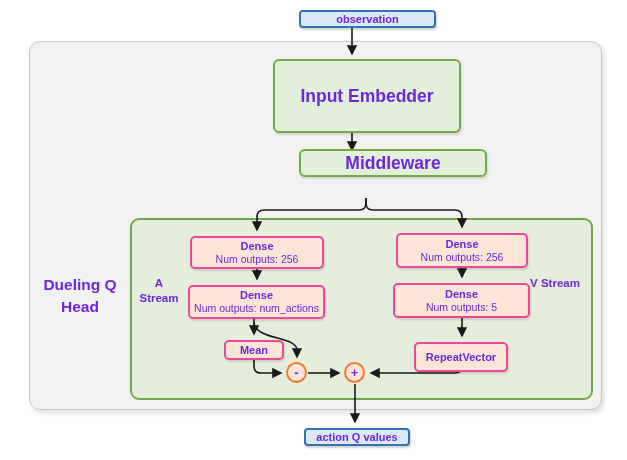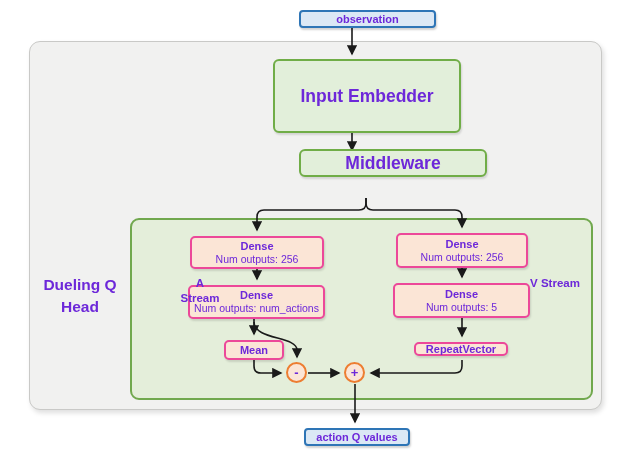--- a/index.html
+++ b/index.html
@@ -52,25 +52,25 @@
   #connectors{position:absolute;left:0;top:0;pointer-events:none;}
   #obs{left:299px;top:10px;width:137px;height:18px;}
   #action{left:304px;top:428px;width:106px;height:18px;}
   #ie{left:273px;top:59px;width:188px;height:74px;}
   #mw{left:273px;top:149px;width:188px;height:28px;margin-left:26px;}
   #dense-a1{left:190px;top:236px;width:134px;height:33px;}
   #dense-a2{left:188px;top:285px;width:137px;height:34px;}
   #dense-v1{left:396px;top:233px;width:132px;height:35px;}
   #dense-v2{left:393px;top:283px;width:137px;height:35px;}
   #mean{left:224px;top:340px;width:60px;height:20px;}
-  #repeat{left:414px;top:342px;width:94px;height:14px;}
+  #repeat{left:414px;top:342px;width:94px;height:30px;}
   #minus{left:286px;top:362px;}
   #plus{left:344px;top:362px;}
   #dueling-label{left:30px;top:274px;width:100px;}
-  #a-stream-label{left:134px;top:276px;width:50px;margin-left:41px;}
+  #a-stream-label{left:134px;top:276px;width:50px;}
   #v-stream-label{left:530px;top:276px;width:50px;}
 </style>
 </head>
 <body>
 
 <div id="canvas">
 
   <div class="abs gray-container"></div>
 
   <div class="abs green-container"></div>

